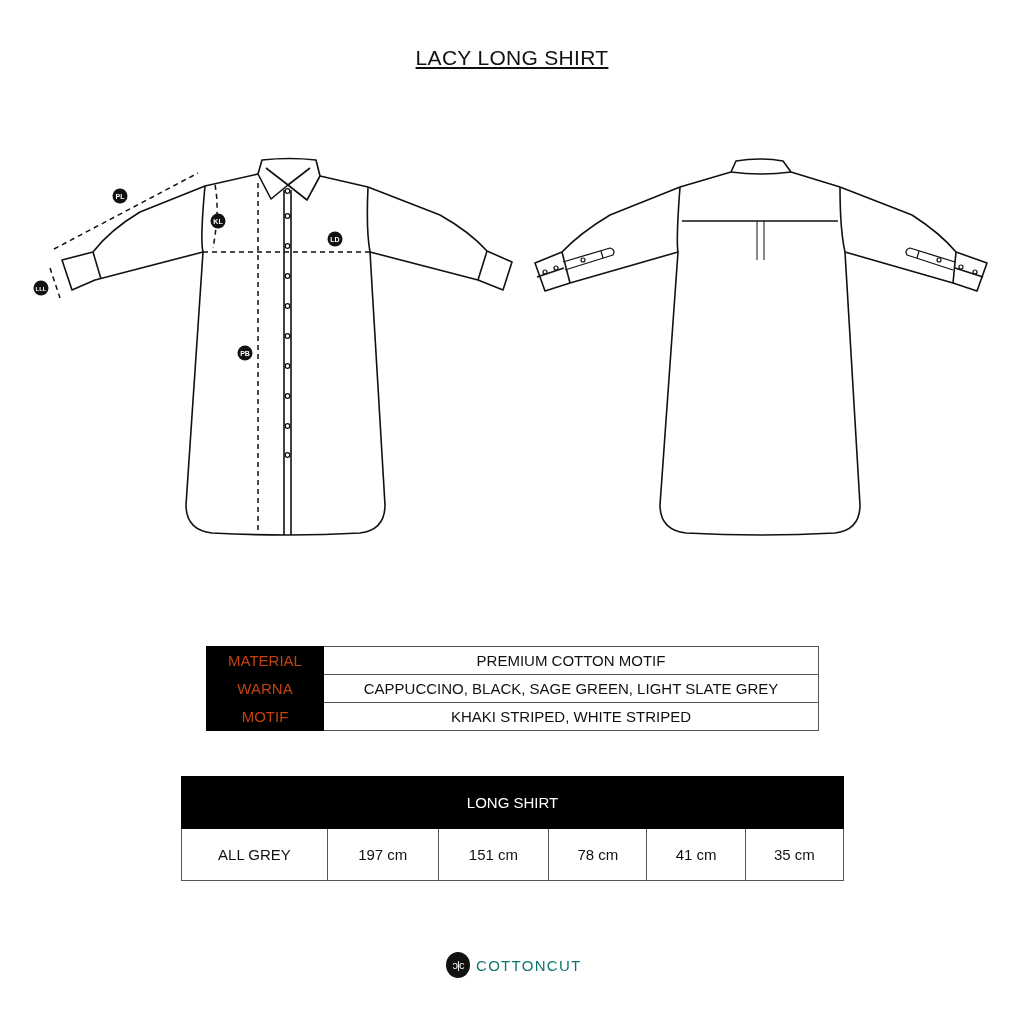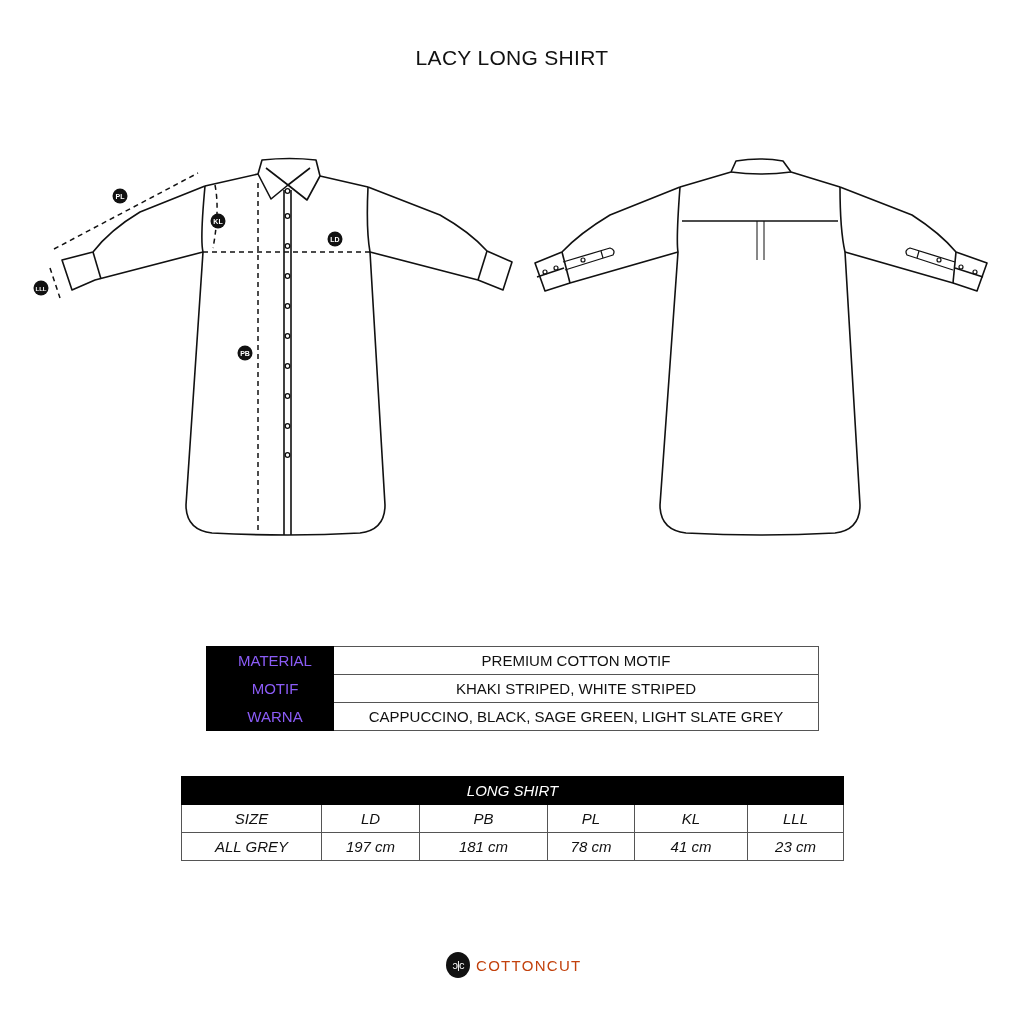--- a/index.html
+++ b/index.html
@@ -1,32 +1,32 @@
 <!DOCTYPE html>
 <html><head>
 <meta charset="utf-8">
 <style>
   html, body { margin:0; padding:0; background:#ffffff; }
   body { width:1024px; height:1024px; position:relative; overflow:hidden;
          font-family:"Liberation Sans", "DejaVu Sans", sans-serif; color:#111; }
   .title { position:absolute; top:46px; left:0; width:1024px; text-align:center;
-           font-size:21px; letter-spacing:0.3px; color:#111; }
+           font-size:21px; letter-spacing:0.3px; color:#111;text-decoration:underline; }
   .drawing { position:absolute; left:0; top:0; }
   .badge-text { font-family:"Liberation Sans", sans-serif; font-size:7px; fill:#fff; font-weight:bold; }
   table { border-collapse:collapse; position:absolute; font-size:15px; }
   .spec { left:206px; top:646px; width:613px; }
   .spec td { height:27px; border:1px solid #555; text-align:center; padding:0; }
-  .spec td.lbl { background:#000; color:#8b5cf6; width:116px; border-color:#000;padding-left:10px; }
+  .spec td.lbl { background:#000; color:#c2410c; width:116px; border-color:#000; }
   .size { left:181px; top:776px; width:663px; }
-  .size td, .size th { border:1px solid #555; text-align:center; padding:0; height:27px; font-weight:normal;font-style:italic; }
+  .size td, .size th { border:1px solid #555; text-align:center; padding:12px; height:27px; font-weight:normal; }
   .size th.head { background:#000; color:#fff; border-color:#000; }
   .brand { position:absolute; top:952px; left:446px; display:flex; align-items:center; gap:6px; }
   .brand .logo { width:24px; height:26px; border-radius:50%; background:#111; display:flex;
                  align-items:center; justify-content:center; color:#fff; font-size:11px; letter-spacing:-1px; }
-  .brand .name { font-size:15px; letter-spacing:1.3px; color:#c2410c; }
+  .brand .name { font-size:15px; letter-spacing:1.3px; color:#0f766e; }
 </style>
 </head>
 <body>
 
 <div class="title">LACY LONG SHIRT</div>
 
 <svg class="drawing" width="1024" height="620" viewBox="0 0 1024 620">
   <g fill="none" stroke="#111" stroke-width="1.6" stroke-linejoin="round">
 
     <g>
@@ -118,50 +118,42 @@
   </g>
 </svg>
 
 <table class="spec">
   <tbody>
       <tr>
     <td class="lbl">MATERIAL</td>
     <td>PREMIUM COTTON MOTIF</td>
   </tr>
   <tr>
+    <td class="lbl">WARNA</td>
+    <td>CAPPUCCINO, BLACK, SAGE GREEN, LIGHT SLATE GREY</td>
+  </tr>
+  <tr>
     <td class="lbl">MOTIF</td>
     <td>KHAKI STRIPED, WHITE STRIPED</td>
-  </tr>
-  <tr>
-    <td class="lbl">WARNA</td>
-    <td>CAPPUCCINO, BLACK, SAGE GREEN, LIGHT SLATE GREY</td>
   </tr>
 </tbody>
   </table>
 
 <table class="size">
   <tbody>
       <tr>
     <th class="head" colspan="6">LONG SHIRT</th>
   </tr>
   <tr>
-    <td style="width:139px">SIZE</td>
-    <td style="width:97px">LD</td>
-    <td style="width:127px">PB</td>
-    <td style="width:86px">PL</td>
-    <td style="width:112px">KL</td>
-    <td>LLL</td>
-  </tr>
-  <tr>
     <td>ALL GREY</td>
     <td>197 cm</td>
-    <td>181 cm</td>
+    <td>151 cm</td>
     <td>78 cm</td>
     <td>41 cm</td>
-    <td>23 cm</td>
+    <td>35 cm</td>
   </tr>
 </tbody>
   </table>
 
 <div class="brand">
   <div class="logo">ɔ|c</div>
   <div class="name">COTTONCUT</div>
 </div>
 
 </body></html>

